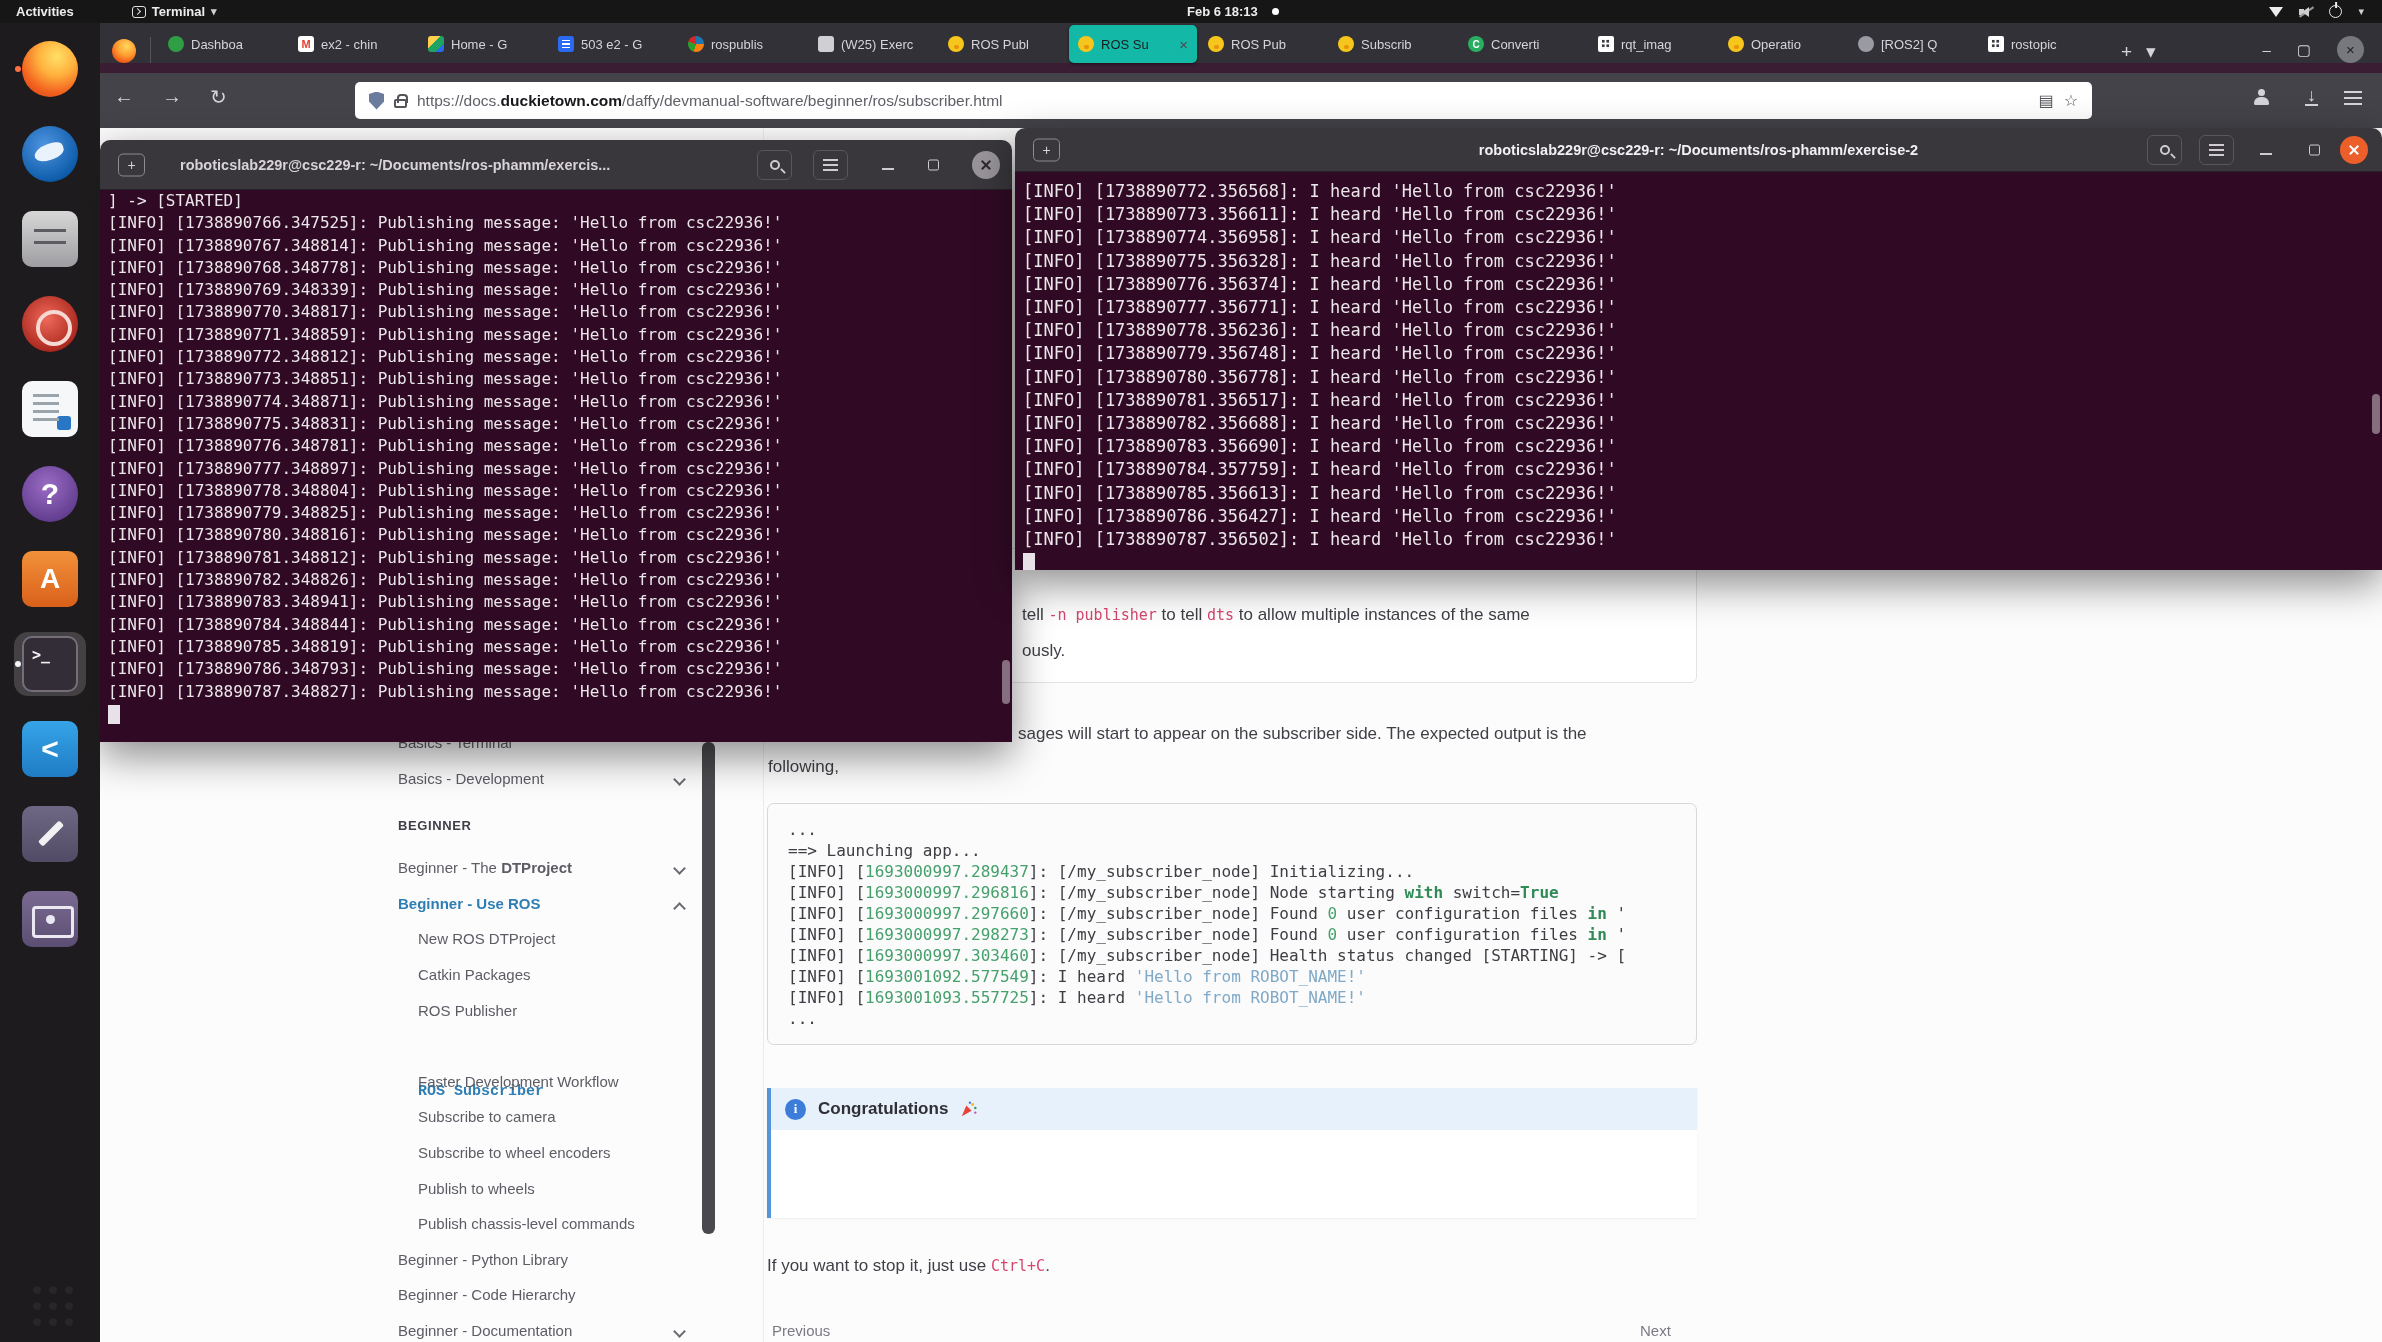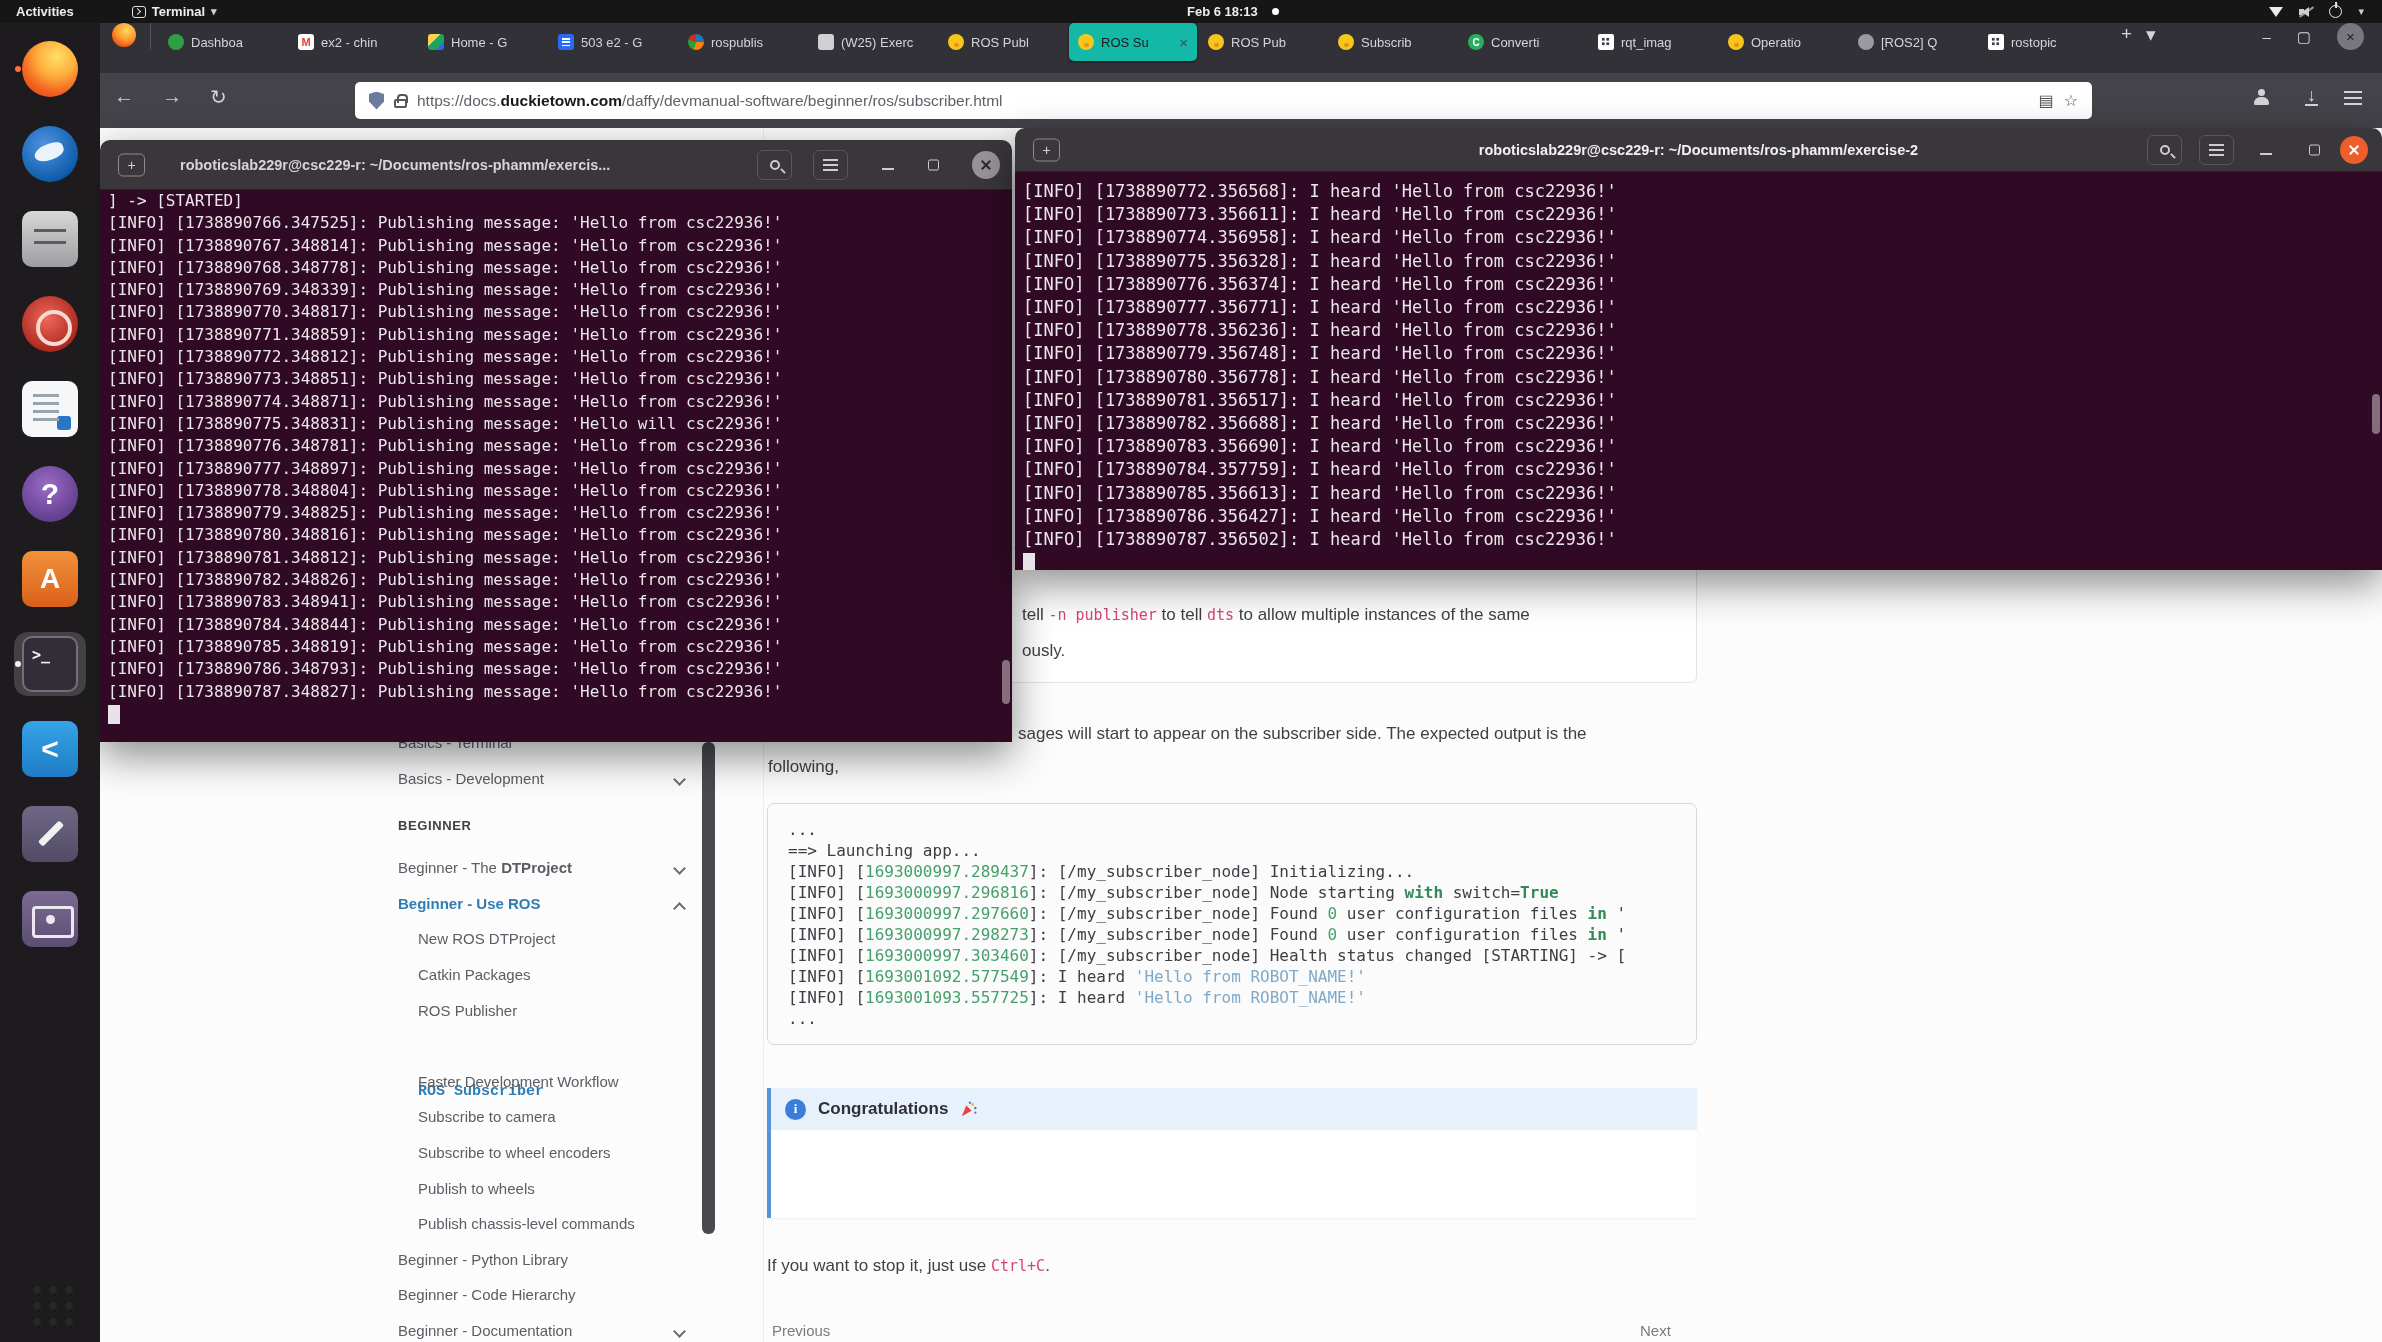--- a/index.html
+++ b/index.html
@@ -47,21 +47,21 @@
   .di-vscode{background:linear-gradient(#36a4e8,#1f7cc4);border-radius:10px;font-size:30px}
   .di-editor{background:linear-gradient(#6e6884,#514b66);border-radius:10px}
   .di-editor::after{content:"";position:absolute;left:14px;top:24px;width:30px;height:7px;background:#f1f1f1;border-radius:2px;transform:rotate(-45deg)}
   .di-screenshot{background:linear-gradient(#7a6a92,#5c4e72);border-radius:10px}
   .di-screenshot::after{content:"";position:absolute;left:10px;top:15px;width:36px;height:26px;border:3px solid #ece8f2;border-radius:4px}
   .di-screenshot::before{content:"";position:absolute;left:24px;top:24px;width:9px;height:9px;background:#ece8f2;border-radius:50%;z-index:1}
   #showapps{position:absolute;left:0;bottom:16px;width:100px;display:flex;justify-content:center}
   .grid9{width:46px;height:46px;background-image:radial-gradient(circle,#dcdcdc 3.6px,transparent 4px);background-size:16px 16px;background-position:2px 2px}
 
   
-  #tabstrip{position:absolute;left:100px;top:23px;right:0;height:50px;background:#313137;display:flex;align-items:flex-start;z-index:10}
+  #tabstrip{position:absolute;left:100px;top:23px;right:0;height:40px;background:#313137;display:flex;align-items:flex-end;z-index:10}
   #ffview{width:24px;height:24px;border-radius:50%;margin:0 14px 0 12px;background:radial-gradient(circle at 60% 30%,#ffd95e,#ff9a2e 45%,#e8420e 85%)}
   .vsep{width:1px;height:26px;background:#55555c;margin-right:8px}
   .tab{width:128px;height:38px;display:flex;align-items:center;gap:7px;padding:0 9px;border-radius:5px;color:#d6d4da;font-size:13px;overflow:hidden;flex:none}
   .tab.active{background:#14b8a6;color:#1b1b1f;box-shadow:0 1px 3px rgba(0,0,0,.5)}
   .ttl{white-space:nowrap;overflow:hidden;flex:1}
   .tclose{font-size:15px;color:#4a4a50}
   .tic{width:16px;height:16px;flex:none;border-radius:50%;display:flex;align-items:center;justify-content:center;font-size:10px;font-weight:bold;color:#fff}
   .ic-dashboard{background:#2f9e44}
   .ic-gmail{background:#fff;border-radius:3px;color:#e34133;font-size:11px}
   .ic-gmail::after{content:"M"}
@@ -413,21 +413,21 @@
       <div class="tline">] -&gt; [STARTED]</div>
       <div class="tline">[INFO] [1738890766.347525]: Publishing message: 'Hello from csc22936!'</div>
       <div class="tline">[INFO] [1738890767.348814]: Publishing message: 'Hello from csc22936!'</div>
       <div class="tline">[INFO] [1738890768.348778]: Publishing message: 'Hello from csc22936!'</div>
       <div class="tline">[INFO] [1738890769.348339]: Publishing message: 'Hello from csc22936!'</div>
       <div class="tline">[INFO] [1738890770.348817]: Publishing message: 'Hello from csc22936!'</div>
       <div class="tline">[INFO] [1738890771.348859]: Publishing message: 'Hello from csc22936!'</div>
       <div class="tline">[INFO] [1738890772.348812]: Publishing message: 'Hello from csc22936!'</div>
       <div class="tline">[INFO] [1738890773.348851]: Publishing message: 'Hello from csc22936!'</div>
       <div class="tline">[INFO] [1738890774.348871]: Publishing message: 'Hello from csc22936!'</div>
-      <div class="tline">[INFO] [1738890775.348831]: Publishing message: 'Hello will csc22936!'</div>
+      <div class="tline">[INFO] [1738890775.348831]: Publishing message: 'Hello from csc22936!'</div>
       <div class="tline">[INFO] [1738890776.348781]: Publishing message: 'Hello from csc22936!'</div>
       <div class="tline">[INFO] [1738890777.348897]: Publishing message: 'Hello from csc22936!'</div>
       <div class="tline">[INFO] [1738890778.348804]: Publishing message: 'Hello from csc22936!'</div>
       <div class="tline">[INFO] [1738890779.348825]: Publishing message: 'Hello from csc22936!'</div>
       <div class="tline">[INFO] [1738890780.348816]: Publishing message: 'Hello from csc22936!'</div>
       <div class="tline">[INFO] [1738890781.348812]: Publishing message: 'Hello from csc22936!'</div>
       <div class="tline">[INFO] [1738890782.348826]: Publishing message: 'Hello from csc22936!'</div>
       <div class="tline">[INFO] [1738890783.348941]: Publishing message: 'Hello from csc22936!'</div>
       <div class="tline">[INFO] [1738890784.348844]: Publishing message: 'Hello from csc22936!'</div>
       <div class="tline">[INFO] [1738890785.348819]: Publishing message: 'Hello from csc22936!'</div>

